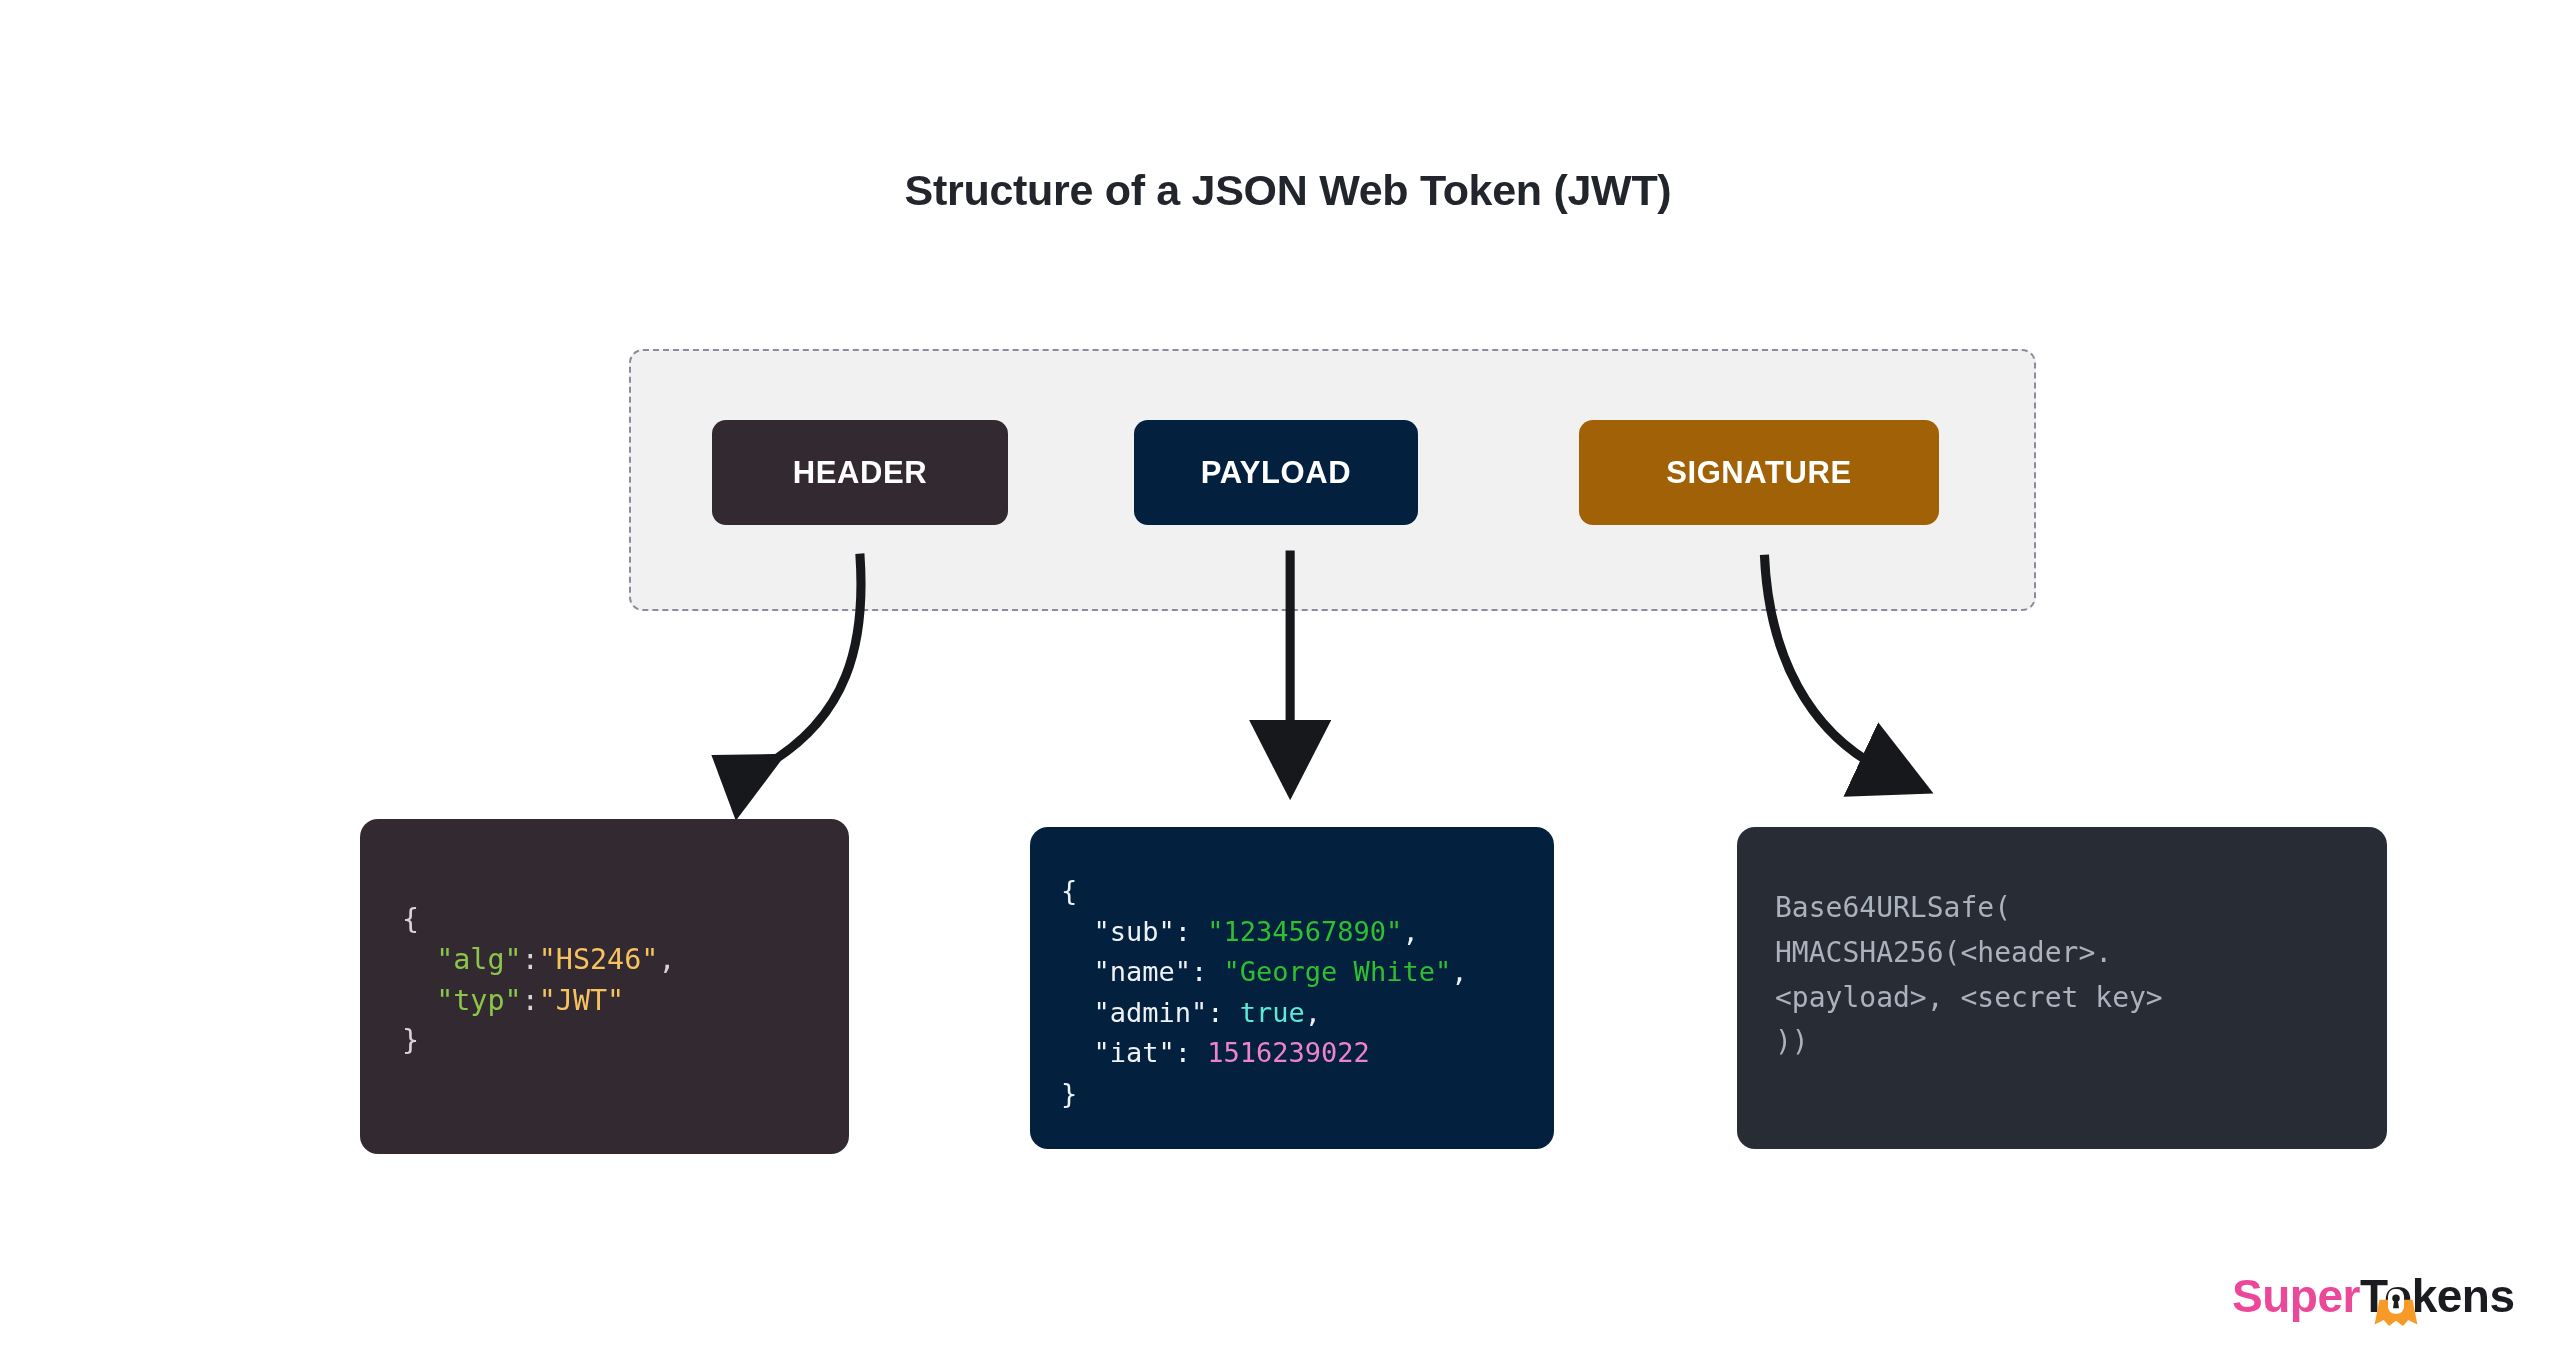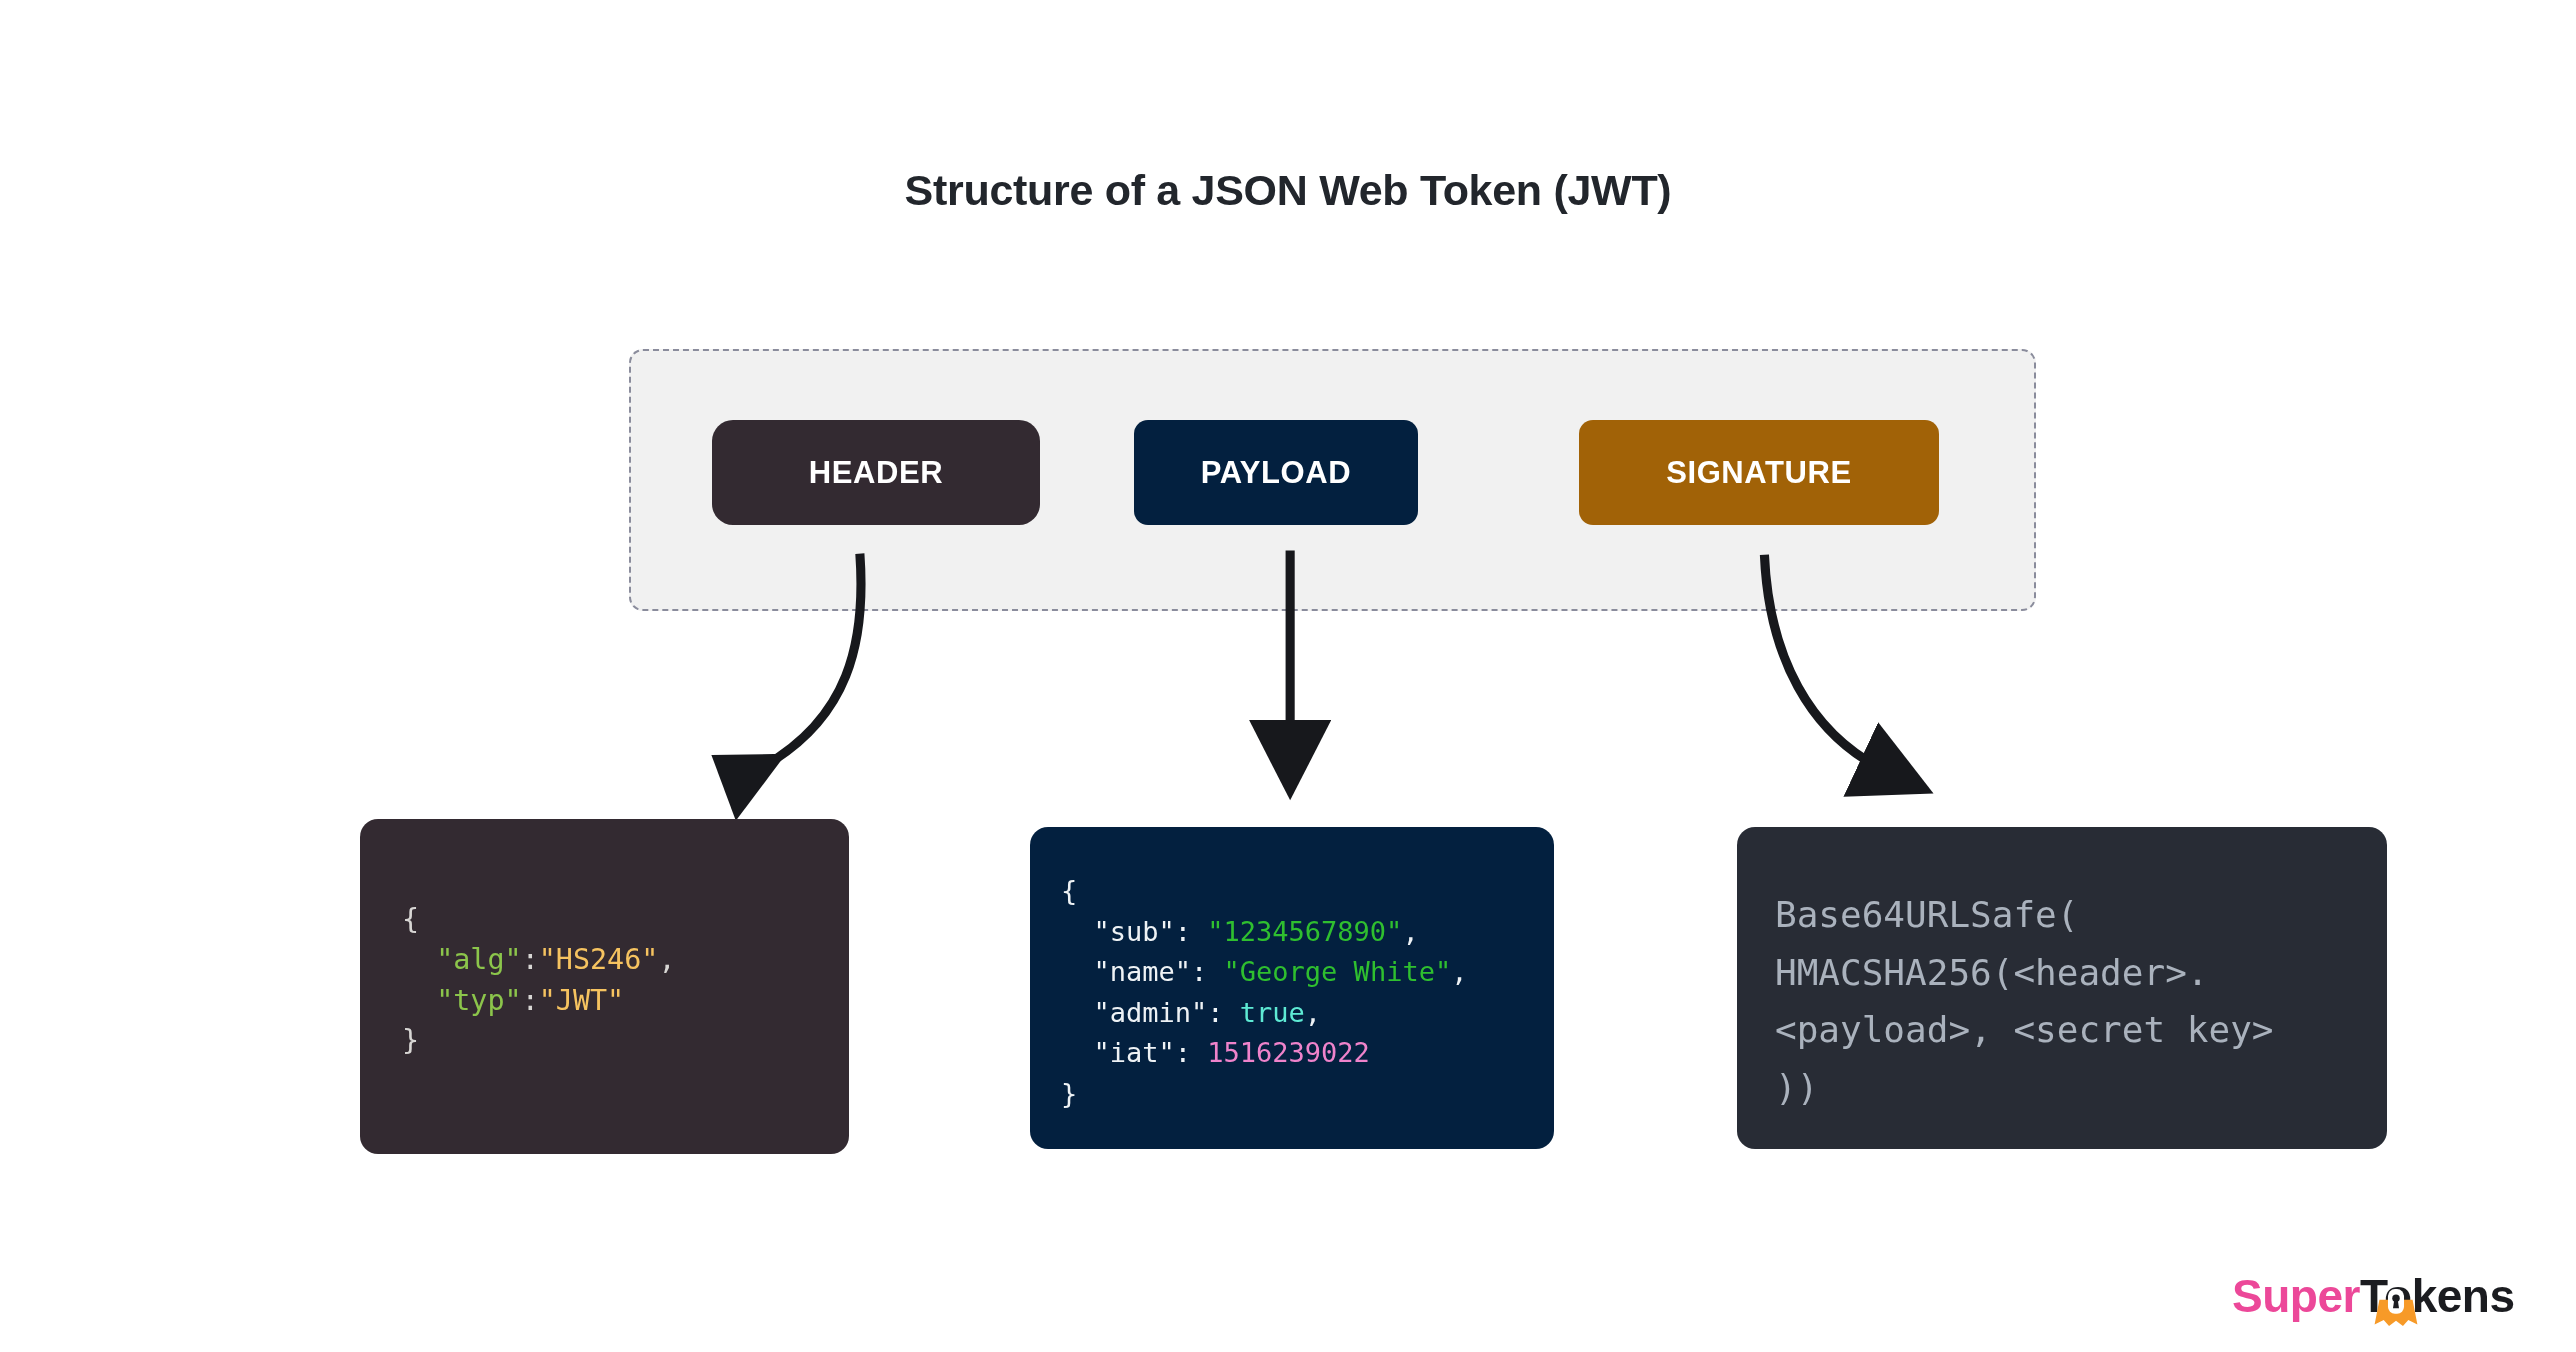--- a/index.html
+++ b/index.html
@@ -53,21 +53,21 @@
     justify-content: center;
   }
   .part-box .part-label {
     color: #ffffff;
     font-size: 31px;
     font-weight: bold;
     letter-spacing: 0.6px;
     white-space: nowrap;
   }
 
-  #part-header     { left: 712px; width: 328px; background: #332a31; border-radius: 21px; }
+  #part-header     { left: 712px; width: 296px; background: #332a31; }
   #part-payload    { left: 1134px; width: 284px; background: #03203f; justify-content: center; }
   #part-signature  { left: 1579px; width: 360px; background: #282c35; }
 
   
   #arrows-layer {
     position: absolute;
     left: 0;
     top: 0;
     width: 2576px;
     height: 1352px;
@@ -98,21 +98,21 @@
   #code-payload {
     left: 1030px; top: 827px; width: 524px; height: 322px;
     background: #03203f;
   }
   #code-payload pre { position: absolute; left: 31px; top: 44px; font-size: 27px; line-height: 1.5; }
 
   #code-signature {
     left: 1737px; top: 827px; width: 650px; height: 322px;
     background: #282c35;
   }
-  #code-signature pre { position: absolute; left: 38px; top: 59px; font-size: 36px; line-height: 1.6; }
+  #code-signature pre { position: absolute; left: 38px; top: 59px; font-size: 28px; line-height: 1.6; }
 
   
   .t-punct-h  { color: #d8d6d4; }
   .t-key-h    { color: #8cc54b; }
   .t-val-h    { color: #f6c360; }
 
   .t-punct-p  { color: #eef2f5; }
   .t-key-p    { color: #eef2f5; }
   .t-str-p    { color: #2fbf2f; }
   .t-bool-p   { color: #5eead4; }

